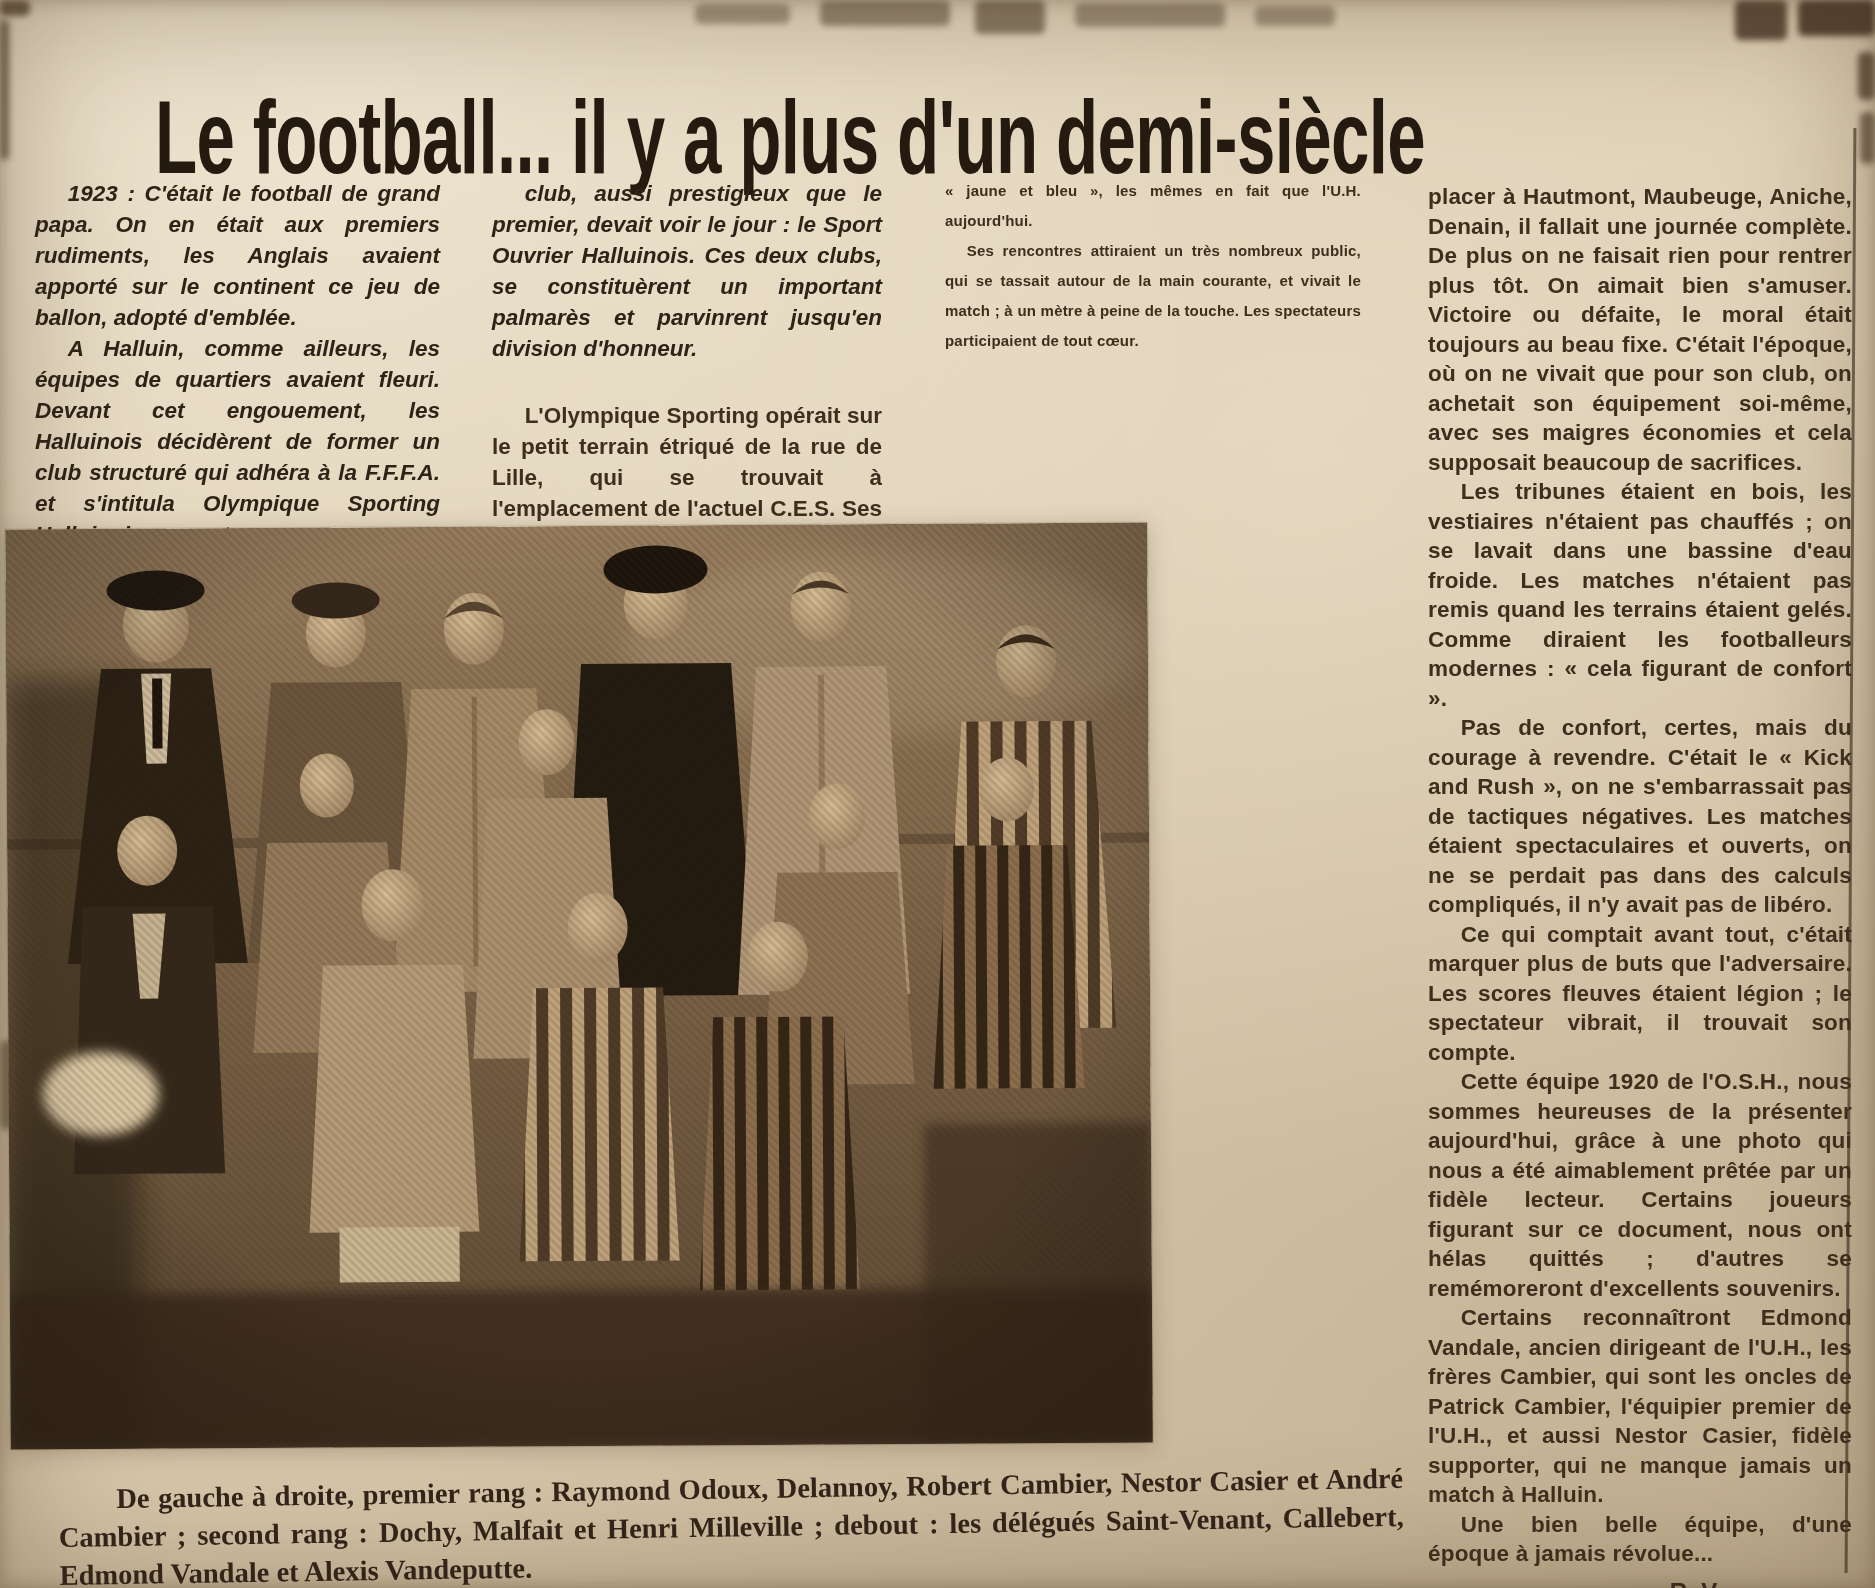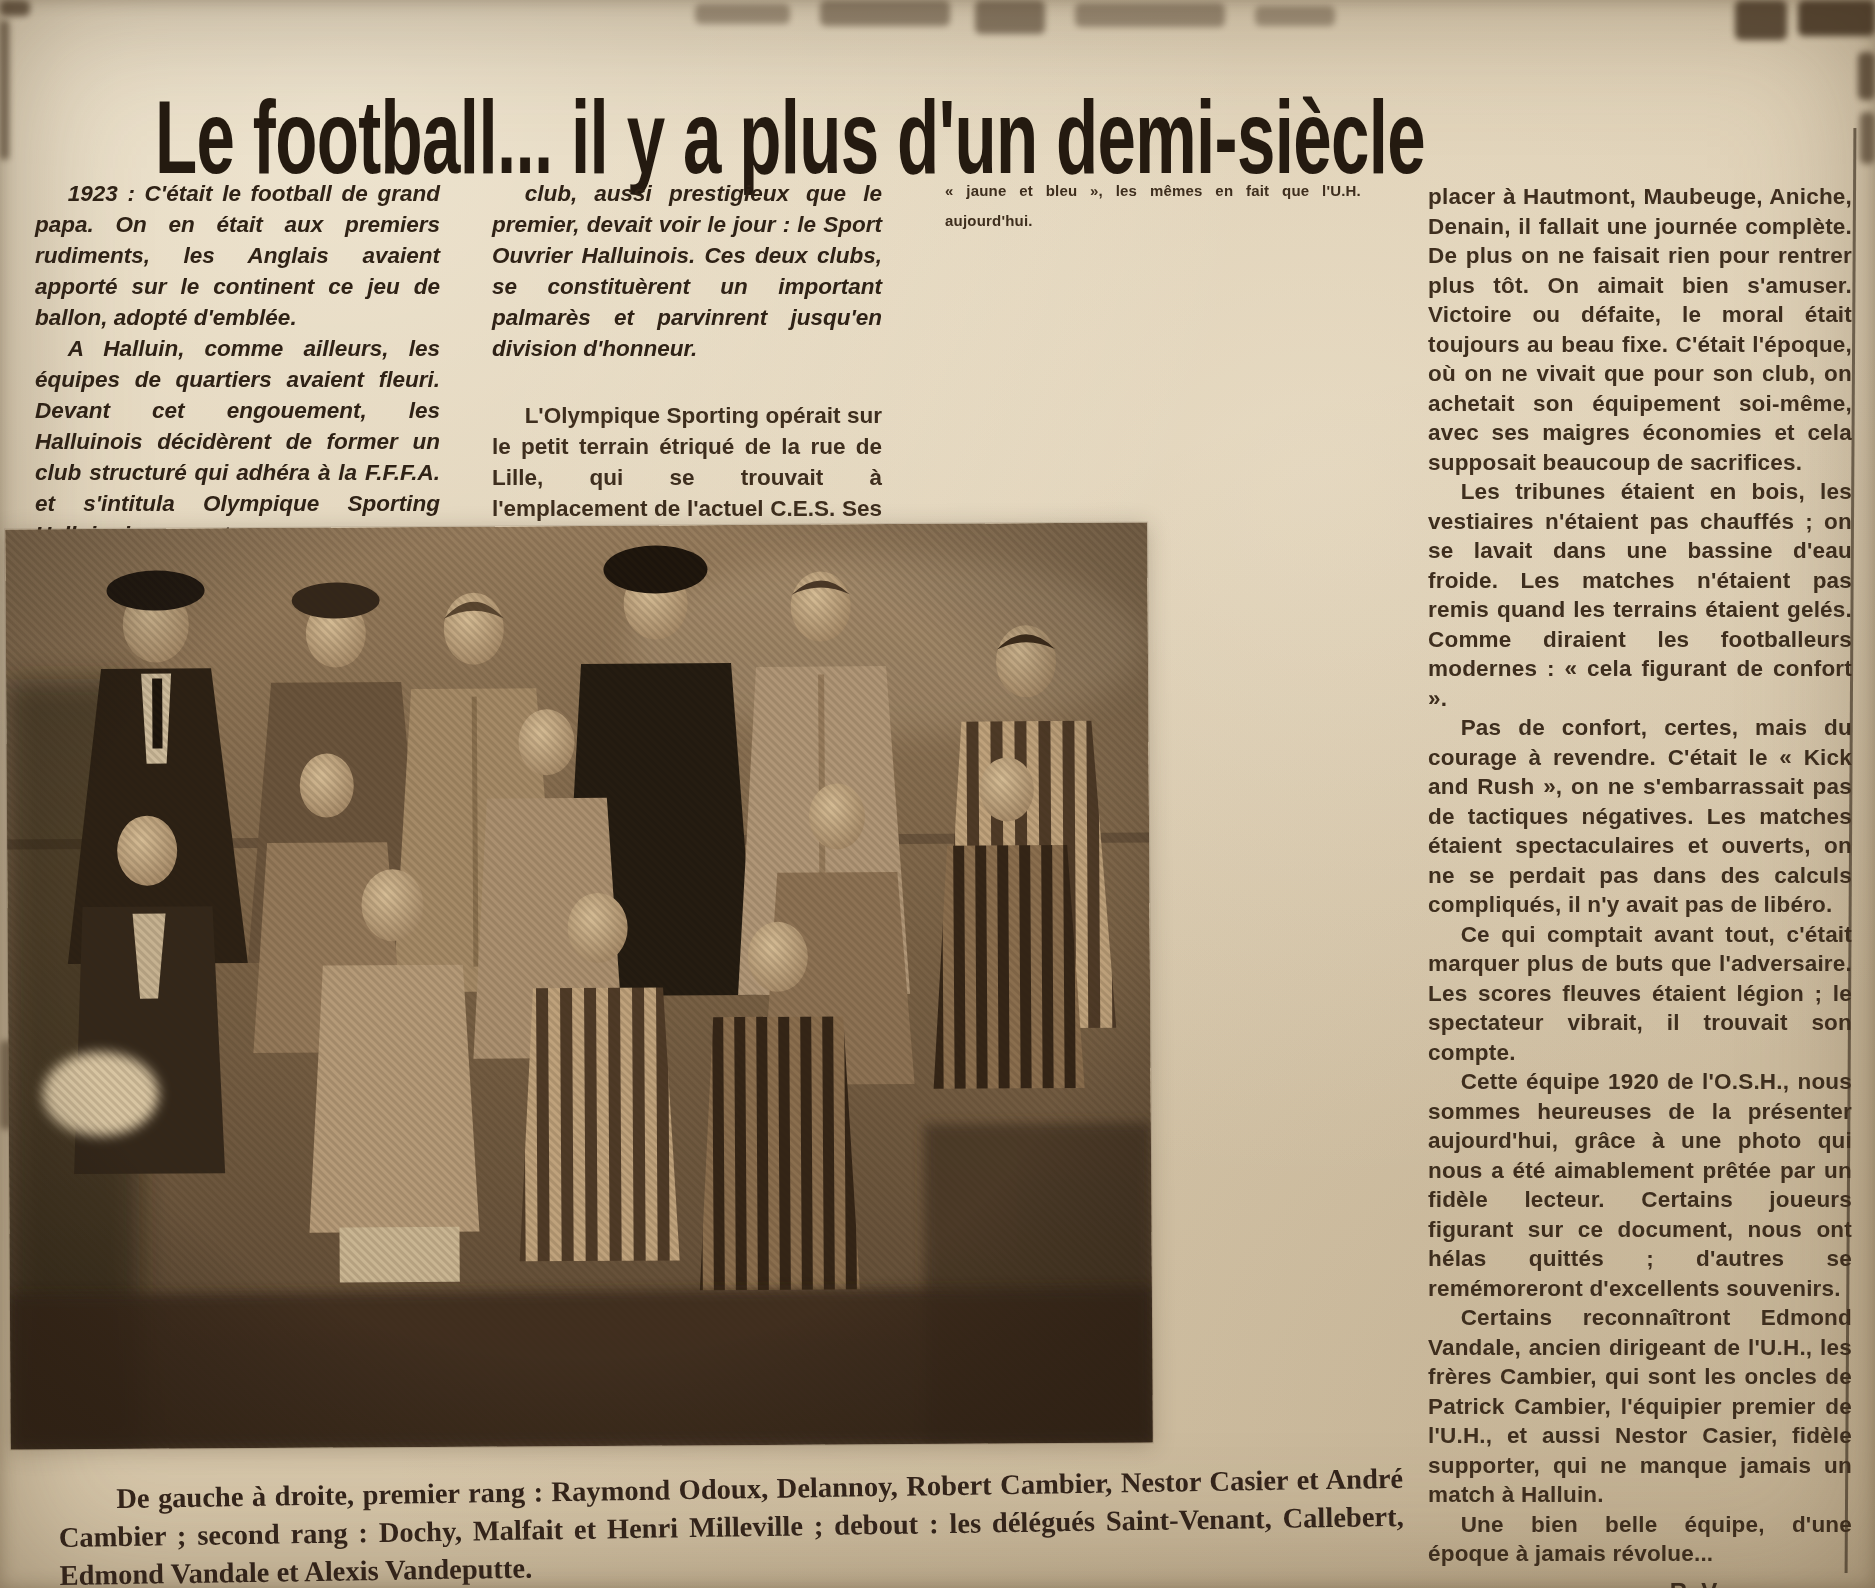--- a/index.html
+++ b/index.html
@@ -85,20 +85,21 @@
     <p class="bi">A Halluin, comme ailleurs, les équipes de quartiers avaient fleuri. Devant cet engouement, les Halluinois décidèrent de former un club structuré qui adhéra à la F.F.F.A. et s'intitula Olympique Sporting Halluinois ; un autre</p>
   </div>
 
   <div class="col" id="col2">
     <p class="bi">club, aussi prestigieux que le premier, devait voir le jour : le Sport Ouvrier Halluinois. Ces deux clubs, se constituèrent un important palmarès et parvinrent jusqu'en division d'honneur.</p>
     <p class="rg gap-top">L'Olympique Sporting opérait sur le petit terrain étriqué de la rue de Lille, qui se trouvait à l'emplacement de l'actuel C.E.S. Ses couleurs étaient</p>
   </div>
 
   <div class="col" id="col3">
     <p class="rg" style="text-indent:0;">« jaune et bleu », les mêmes en fait que l'U.H. aujourd'hui.</p>
+    <p class="rg">Ses rencontres attiraient un très nombreux public, qui se tassait autour de la main courante, et vivait le match ; à un mètre à peine de la touche. Les spectateurs participaient de tout cœur.</p>
   </div>
 
   <div class="col" id="col4">
     <p class="rg" style="text-indent:0;">placer à Hautmont, Maubeuge, Aniche, Denain, il fallait une journée complète. De plus on ne faisait rien pour rentrer plus tôt. On aimait bien s'amuser. Victoire ou défaite, le moral était toujours au beau fixe. C'était l'époque, où on ne vivait que pour son club, on achetait son équipement soi-même, avec ses maigres économies et cela supposait beaucoup de sacrifices.</p>
     <p class="rg">Les tribunes étaient en bois, les vestiaires n'étaient pas chauffés ; on se lavait dans une bassine d'eau froide. Les matches n'étaient pas remis quand les terrains étaient gelés. Comme diraient les footballeurs modernes : « cela figurant de confort ».</p>
     <p class="rg">Pas de confort, certes, mais du courage à revendre. C'était le « Kick and Rush », on ne s'embarrassait pas de tactiques négatives. Les matches étaient spectaculaires et ouverts, on ne se perdait pas dans des calculs compliqués, il n'y avait pas de libéro.</p>
     <p class="rg">Ce qui comptait avant tout, c'était marquer plus de buts que l'adversaire. Les scores fleuves étaient légion ; le spectateur vibrait, il trouvait son compte.</p>
     <p class="rg">Cette équipe 1920 de l'O.S.H., nous sommes heureuses de la présenter aujourd'hui, grâce à une photo qui nous a été aimablement prêtée par un fidèle lecteur. Certains joueurs figurant sur ce document, nous ont hélas quittés ; d'autres se remémoreront d'excellents souvenirs.</p>
     <p class="rg">Certains reconnaîtront Edmond Vandale, ancien dirigeant de l'U.H., les frères Cambier, qui sont les oncles de Patrick Cambier, l'équipier premier de l'U.H., et aussi Nestor Casier, fidèle supporter, qui ne manque jamais un match à Halluin.</p>
     <p class="rg">Une bien belle équipe, d'une époque à jamais révolue...</p>

